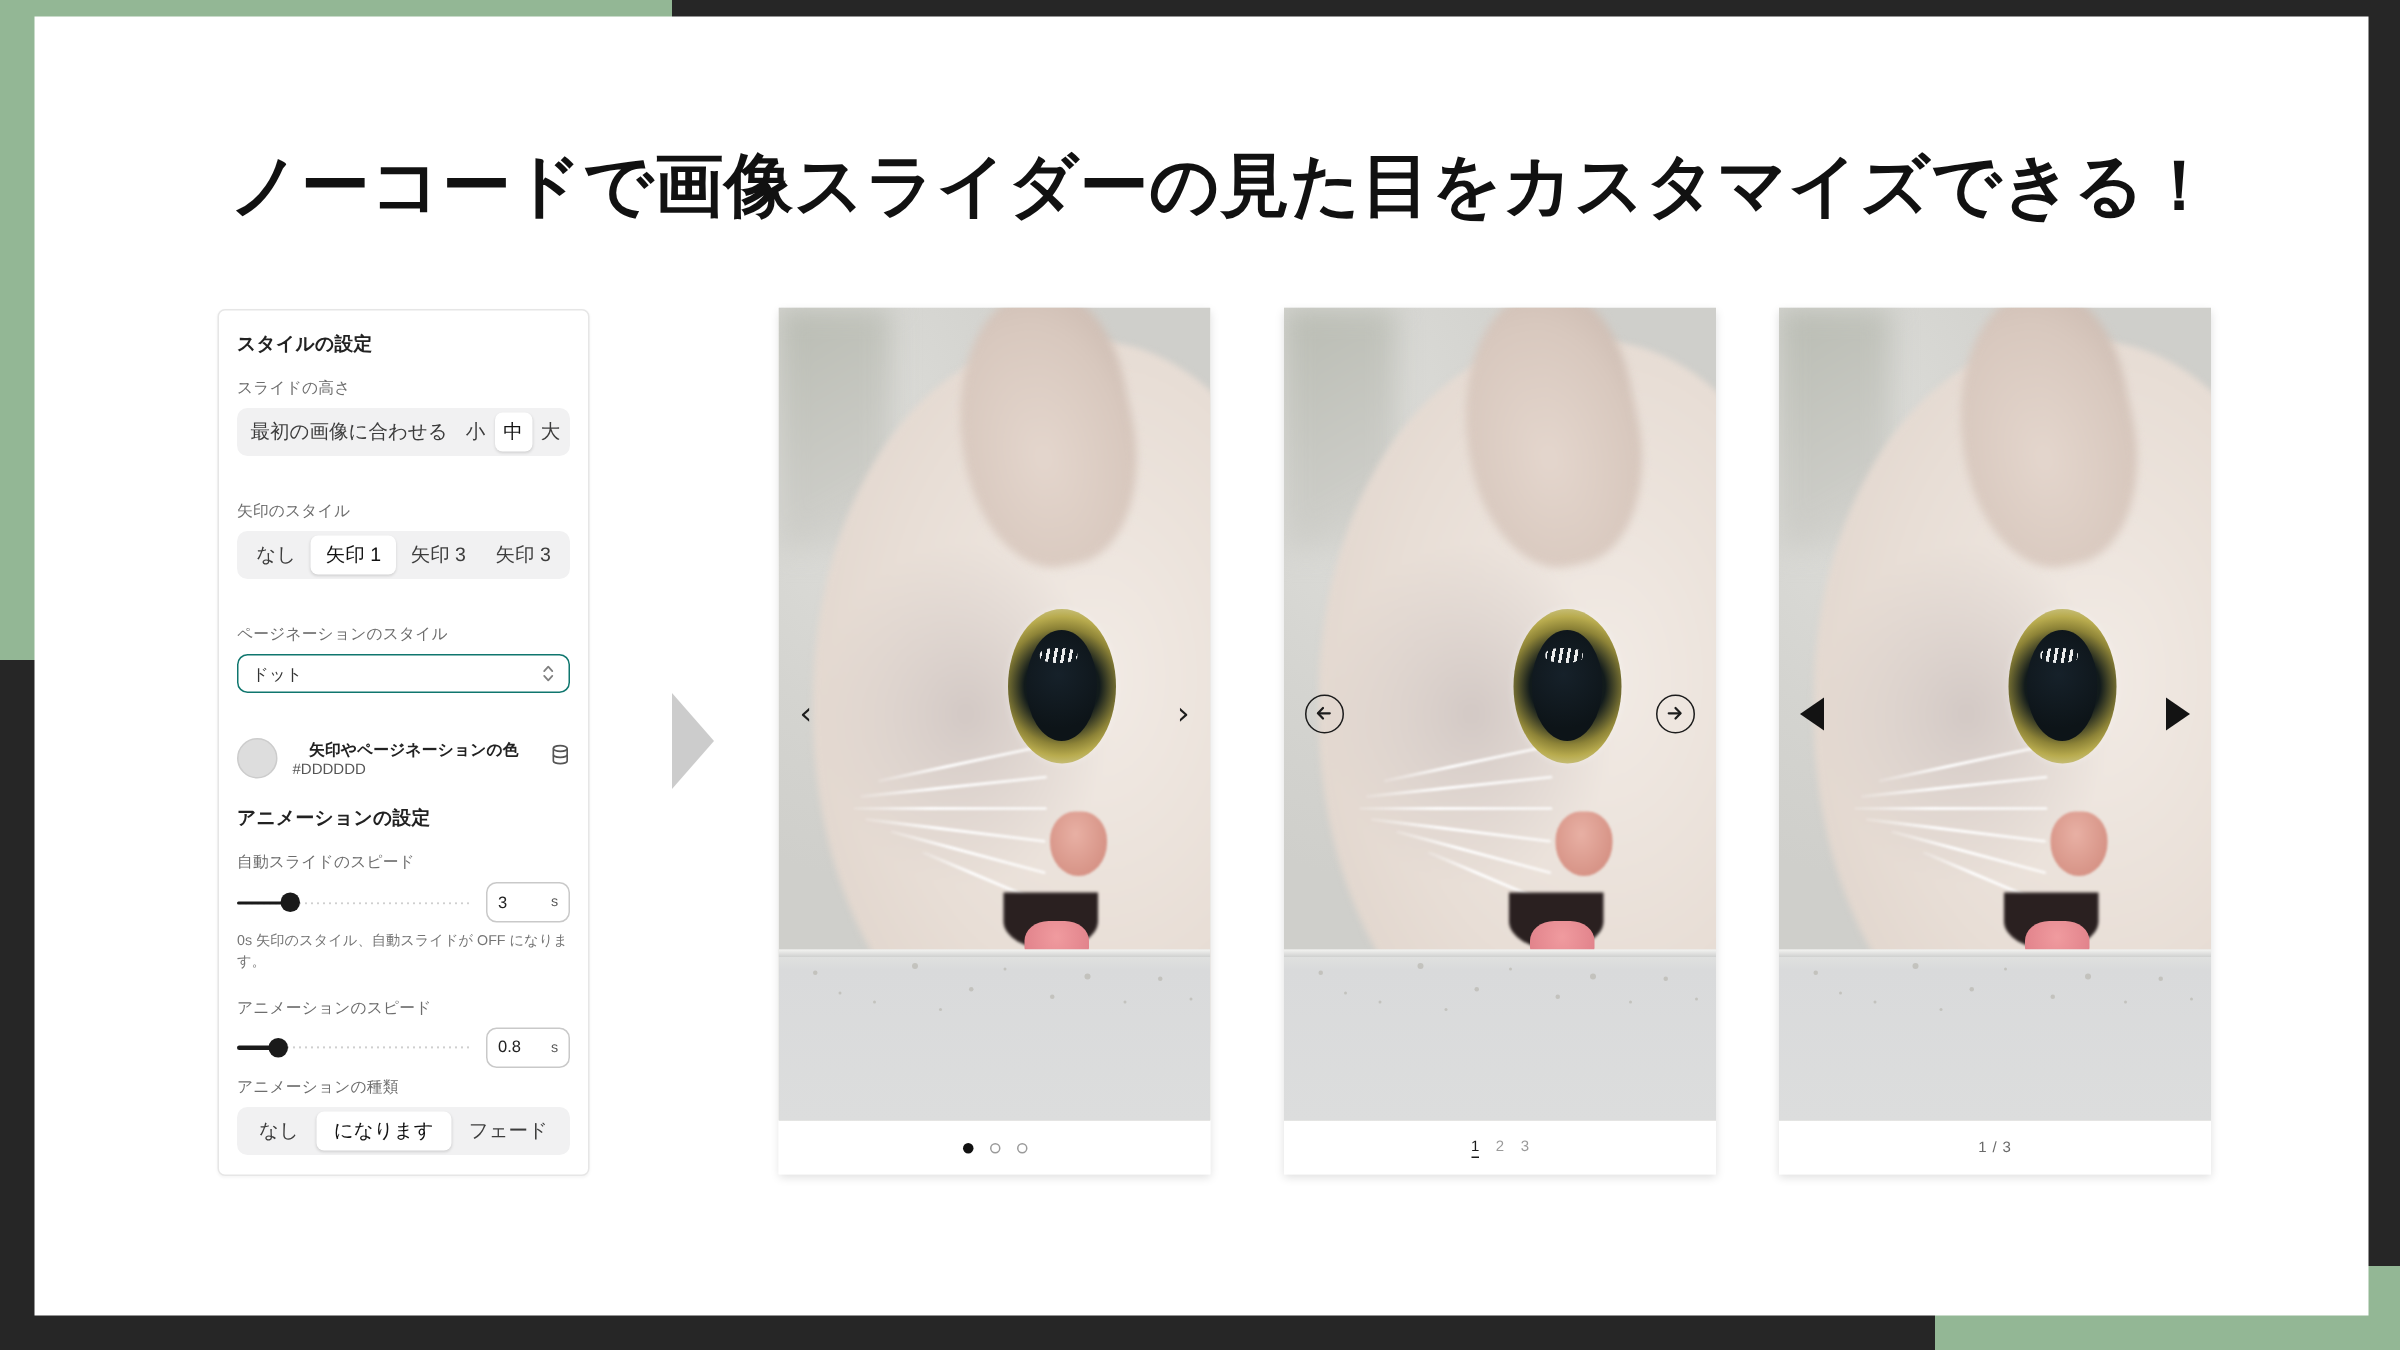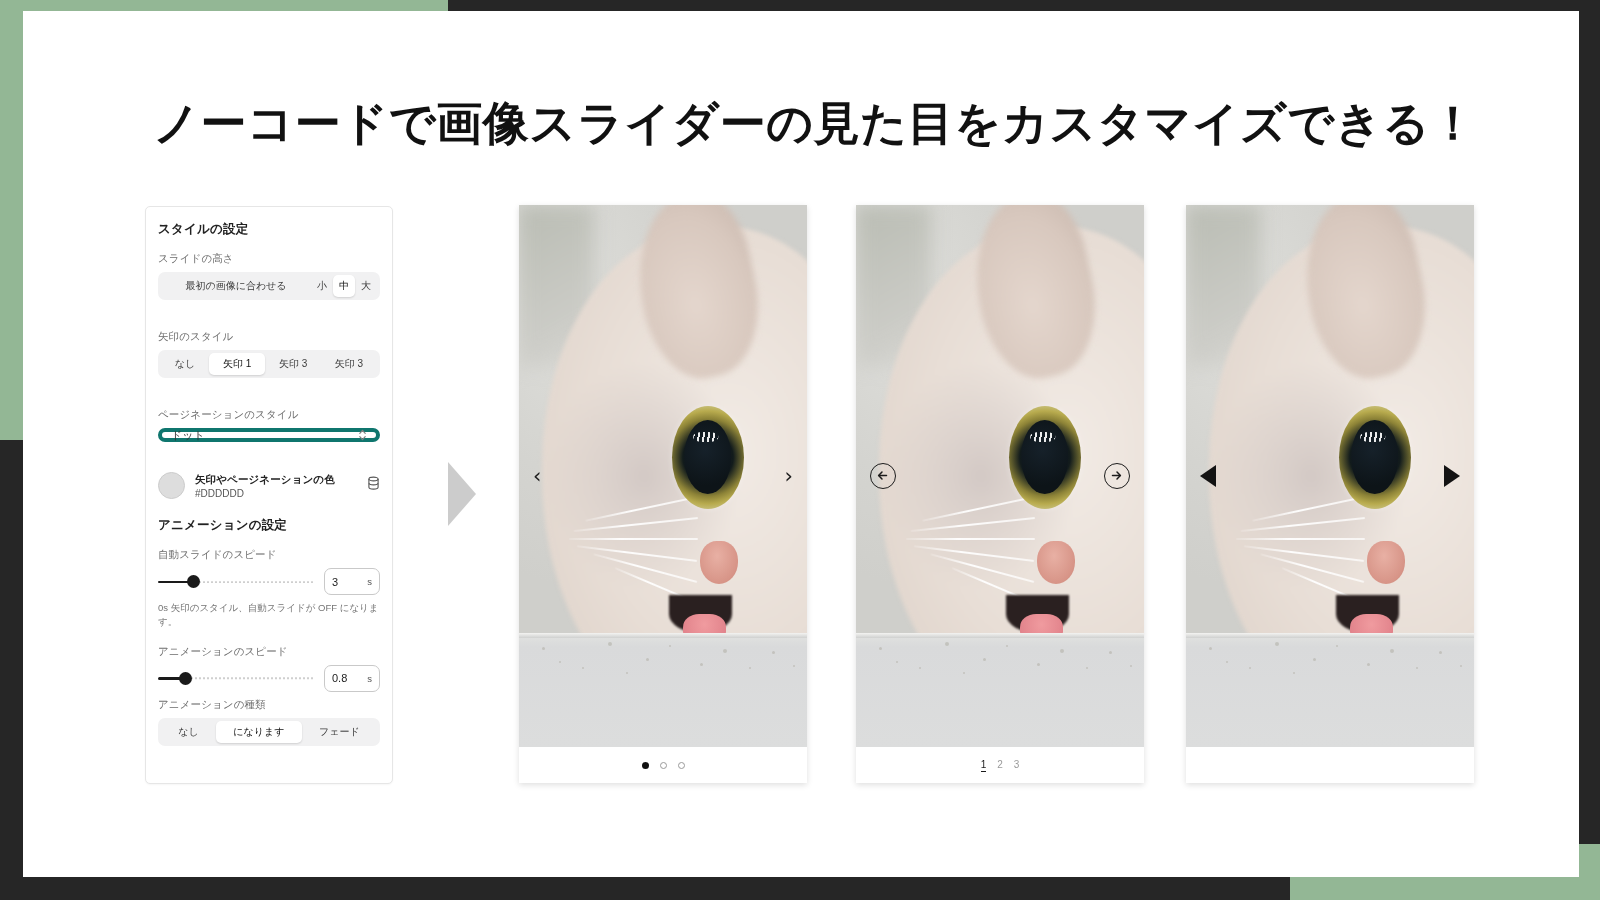--- a/index.html
+++ b/index.html
@@ -80,41 +80,41 @@
   .segmented {
     display: flex;
     background: #f1f1f2;
     border-radius: 7px;
     padding: 3px;
     gap: 0;
   }
   .seg-item {
     flex: 0 0 auto;
     text-align: center;
-    font-size: 10px;
+    font-size: 13px;
     color: #3c3c3c;
     padding: 4px 6px;
     border-radius: 5px;
     white-space: nowrap;
     cursor: pointer;
   }
   .seg-item.grow { flex: 1 1 auto; }
   .seg-item.active {
     background: #ffffff;
     box-shadow: 0 1px 2px rgba(0,0,0,0.14);
     color: #111111;
   }
 
   
   .select-box {
     position: relative;
     display: flex;
     align-items: center;
-    height: 14px;
-    border: 4px solid #0f766e;
+    height: 26px;
+    border: 1px solid #0f766e;
     border-radius: 7px;
     padding: 0 9px;
     font-size: 11px;
     color: #333333;
     background: #ffffff;
     cursor: pointer;
   }
   .select-chevrons {
     position: absolute;
     right: 9px;
@@ -139,20 +139,21 @@
     border: 1px solid #cccccc;
     flex: 0 0 auto;
     cursor: pointer;
   }
   .color-texts { flex: 1 1 auto; }
   .color-title {
     font-size: 10.5px;
     font-weight: bold;
     color: #222222;
     letter-spacing: 0.1px;
+    margin-left: 11px;
   }
   .color-hex {
     font-size: 10px;
     color: #555555;
     margin-top: 1px;
   }
   .db-icon { color: #555555; cursor: pointer; flex: 0 0 auto; }
 
   
   .slider-row {
@@ -693,16 +694,19 @@
               <div class="cat-ledge-speck" style="left: 37%; top: 34%; width: 2px; height: 2px;"></div>
             </div>
           </div>
         <div class="arrow left">
           <span class="arrow-tri-left"></span>
         </div>
         <div class="arrow right">
           <span class="arrow-tri-right"></span>
         </div>
       </div>
+      <div class="pagination-bar">
+        <span class="pg-fraction">1 / 3</span>
+      </div>
     </div>
 
   </div>
 </div>
 
 </body></html>

